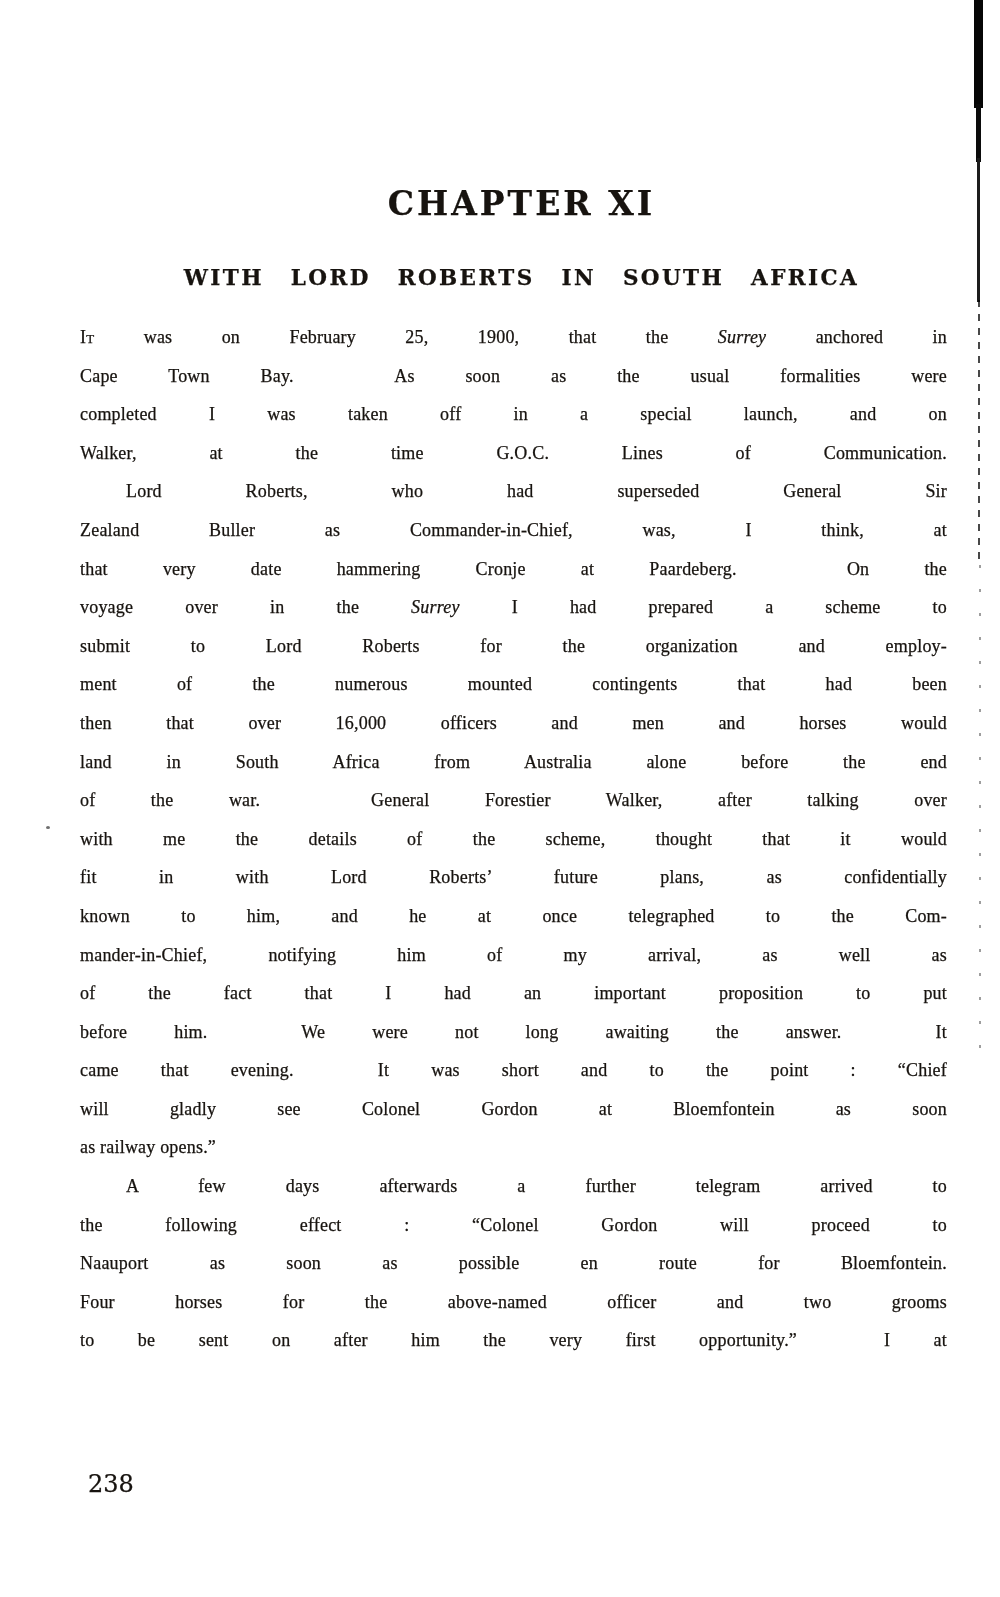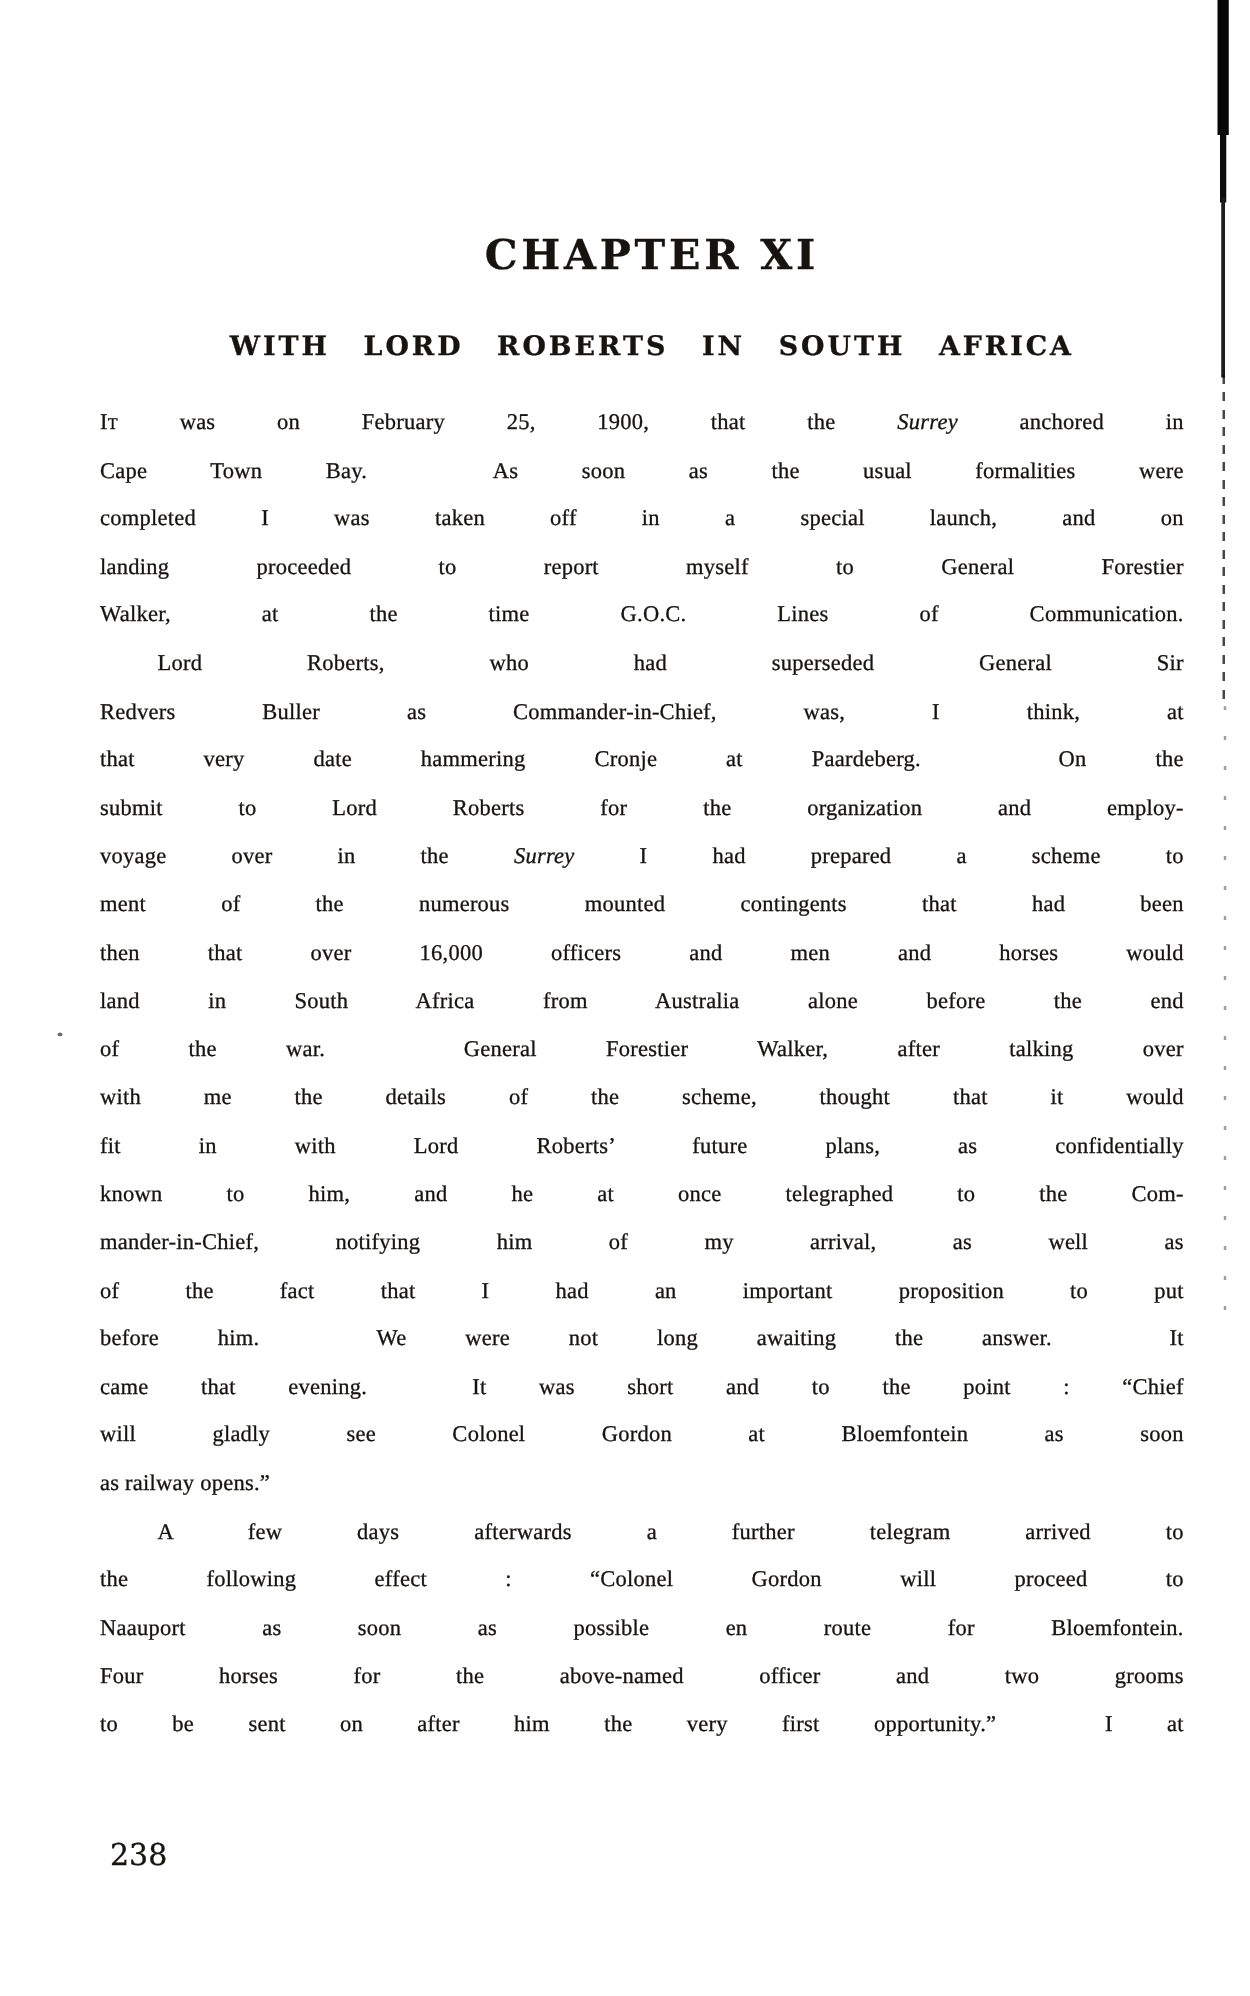--- a/index.html
+++ b/index.html
@@ -57,29 +57,28 @@
 
   <h1 class="chapter-heading">CHAPTER XI</h1>
 
   <h2 class="section-title">WITH LORD ROBERTS IN SOUTH AFRICA</h2>
 
   <div class="body-text">
       <div>
         <div class="line"><span class="sc">It</span> was on February 25, 1900, that the <i>Surrey</i> anchored in</div>
         <div class="line">Cape Town Bay.&nbsp; As soon as the usual formalities were</div>
         <div class="line">completed I was taken off in a special launch, and on</div>
-        <div class="line">landing proceeded to report myself to General Forestier</div>
         <div class="line">Walker, at the time G.O.C. Lines of Communication.</div>
       </div>
       <div>
         <div class="line indent">Lord Roberts, who had superseded General Sir</div>
-        <div class="line">Redvers Buller as Commander-in-Chief, was, I think, at</div>
+        <div class="line">Zealand Buller as Commander-in-Chief, was, I think, at</div>
         <div class="line">that very date hammering Cronje at Paardeberg.&nbsp; On the</div>
+        <div class="line">voyage over in the <i>Surrey</i> I had prepared a scheme to</div>
         <div class="line">submit to Lord Roberts for the organization and employ-</div>
-        <div class="line">voyage over in the <i>Surrey</i> I had prepared a scheme to</div>
         <div class="line">ment of the numerous mounted contingents that had been</div>
         <div class="line">then that over 16,000 officers and men and horses would</div>
         <div class="line">land in South Africa from Australia alone before the end</div>
         <div class="line">of the war.&nbsp; General Forestier Walker, after talking over</div>
         <div class="line">with me the details of the scheme, thought that it would</div>
         <div class="line">fit in with Lord Roberts’ future plans, as confidentially</div>
         <div class="line">known to him, and he at once telegraphed to the Com-</div>
         <div class="line">mander-in-Chief, notifying him of my arrival, as well as</div>
         <div class="line">of the fact that I had an important proposition to put</div>
         <div class="line">before him.&nbsp; We were not long awaiting the answer.&nbsp; It</div>

